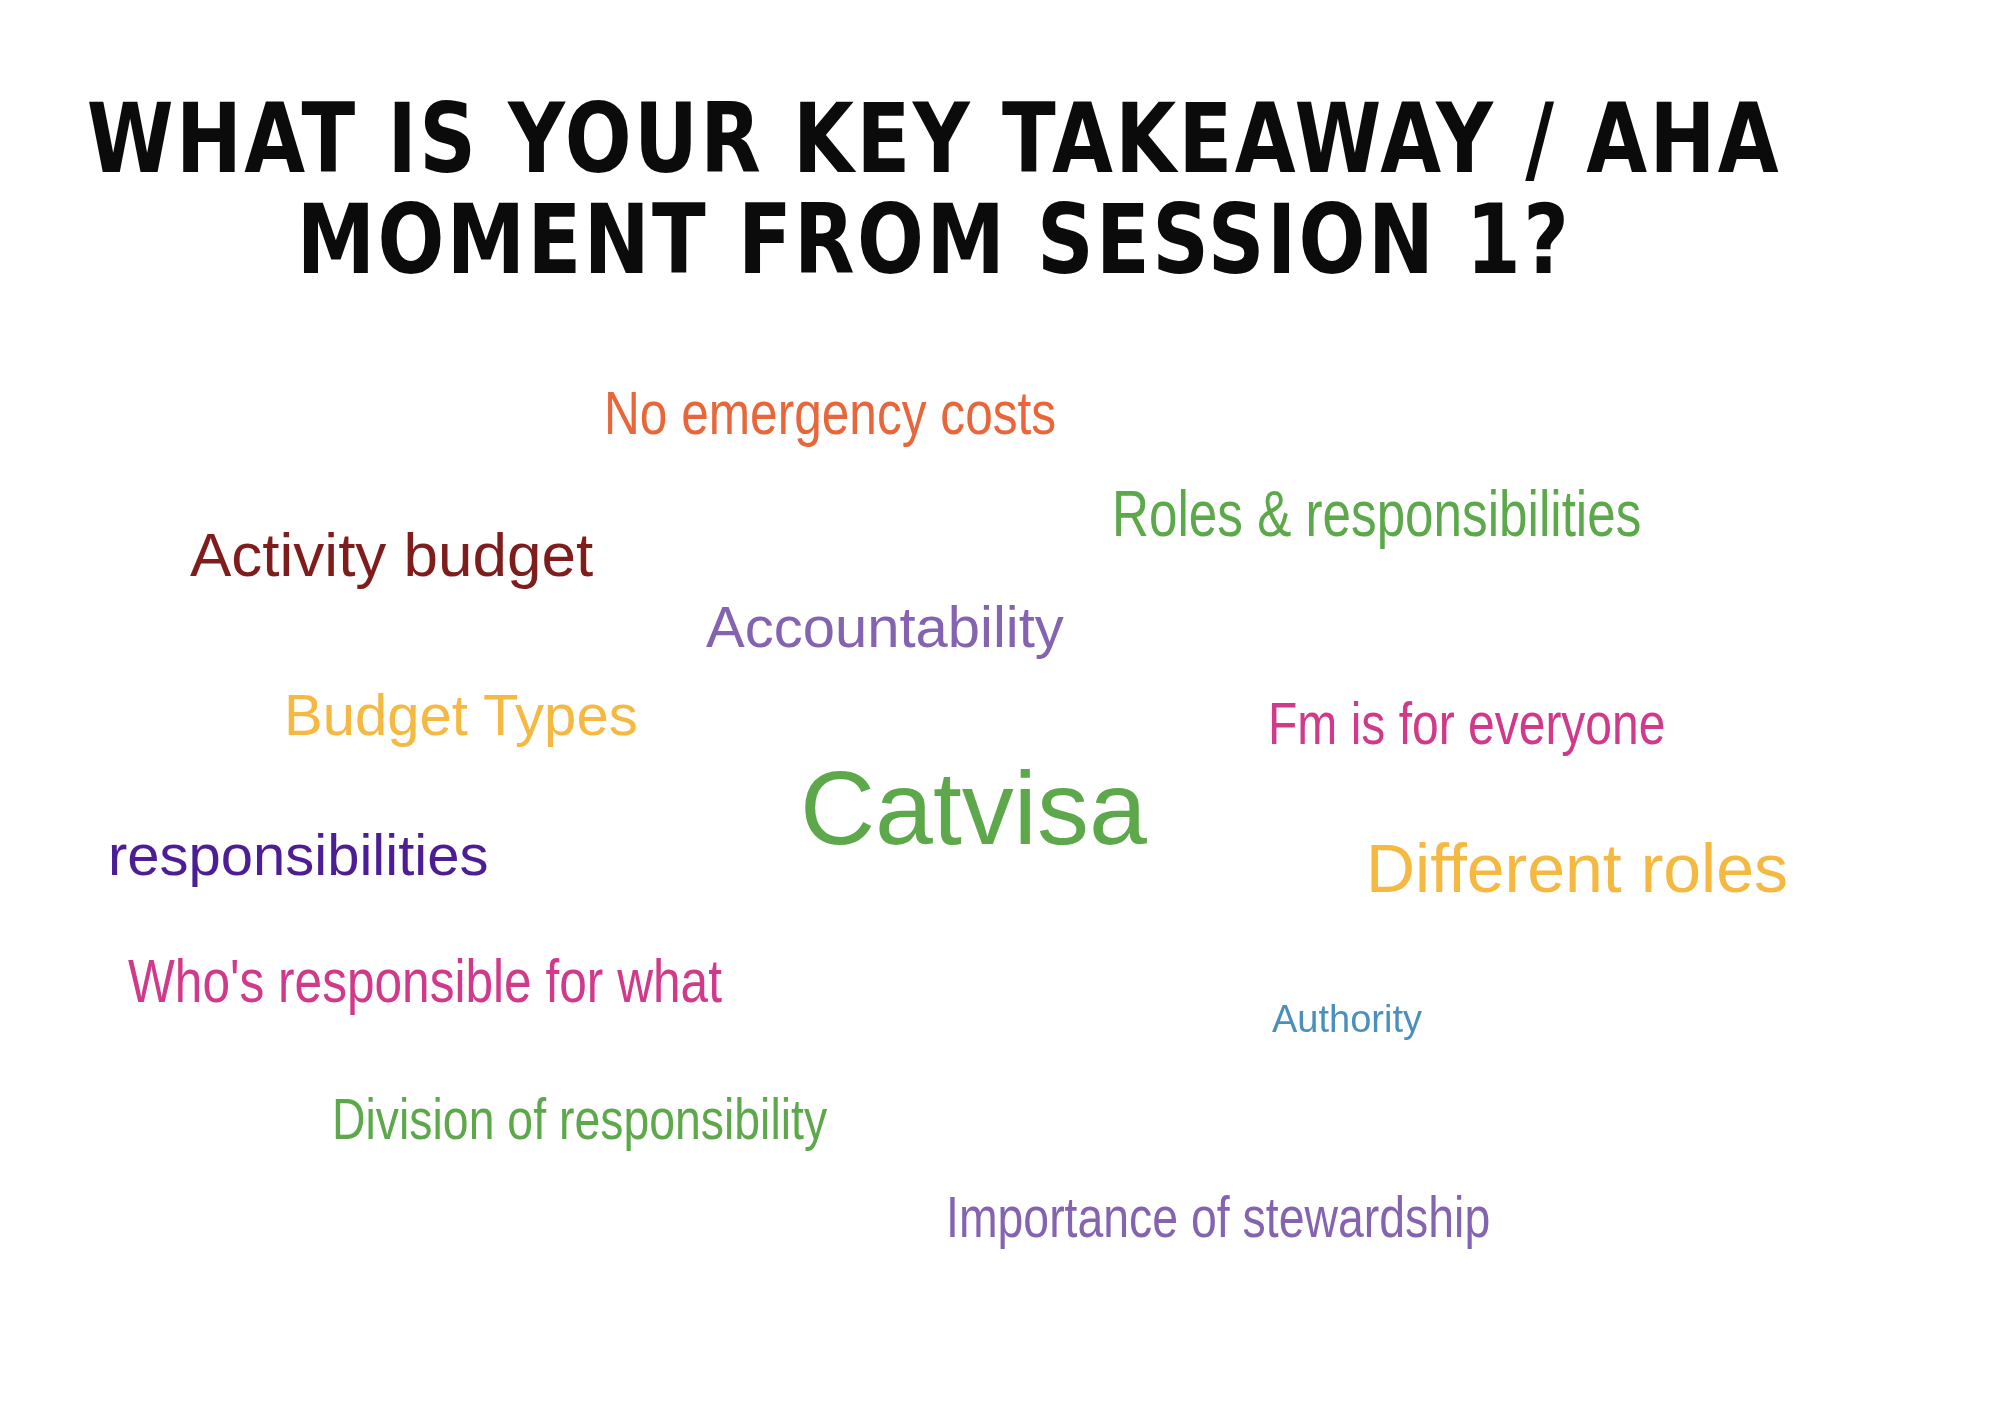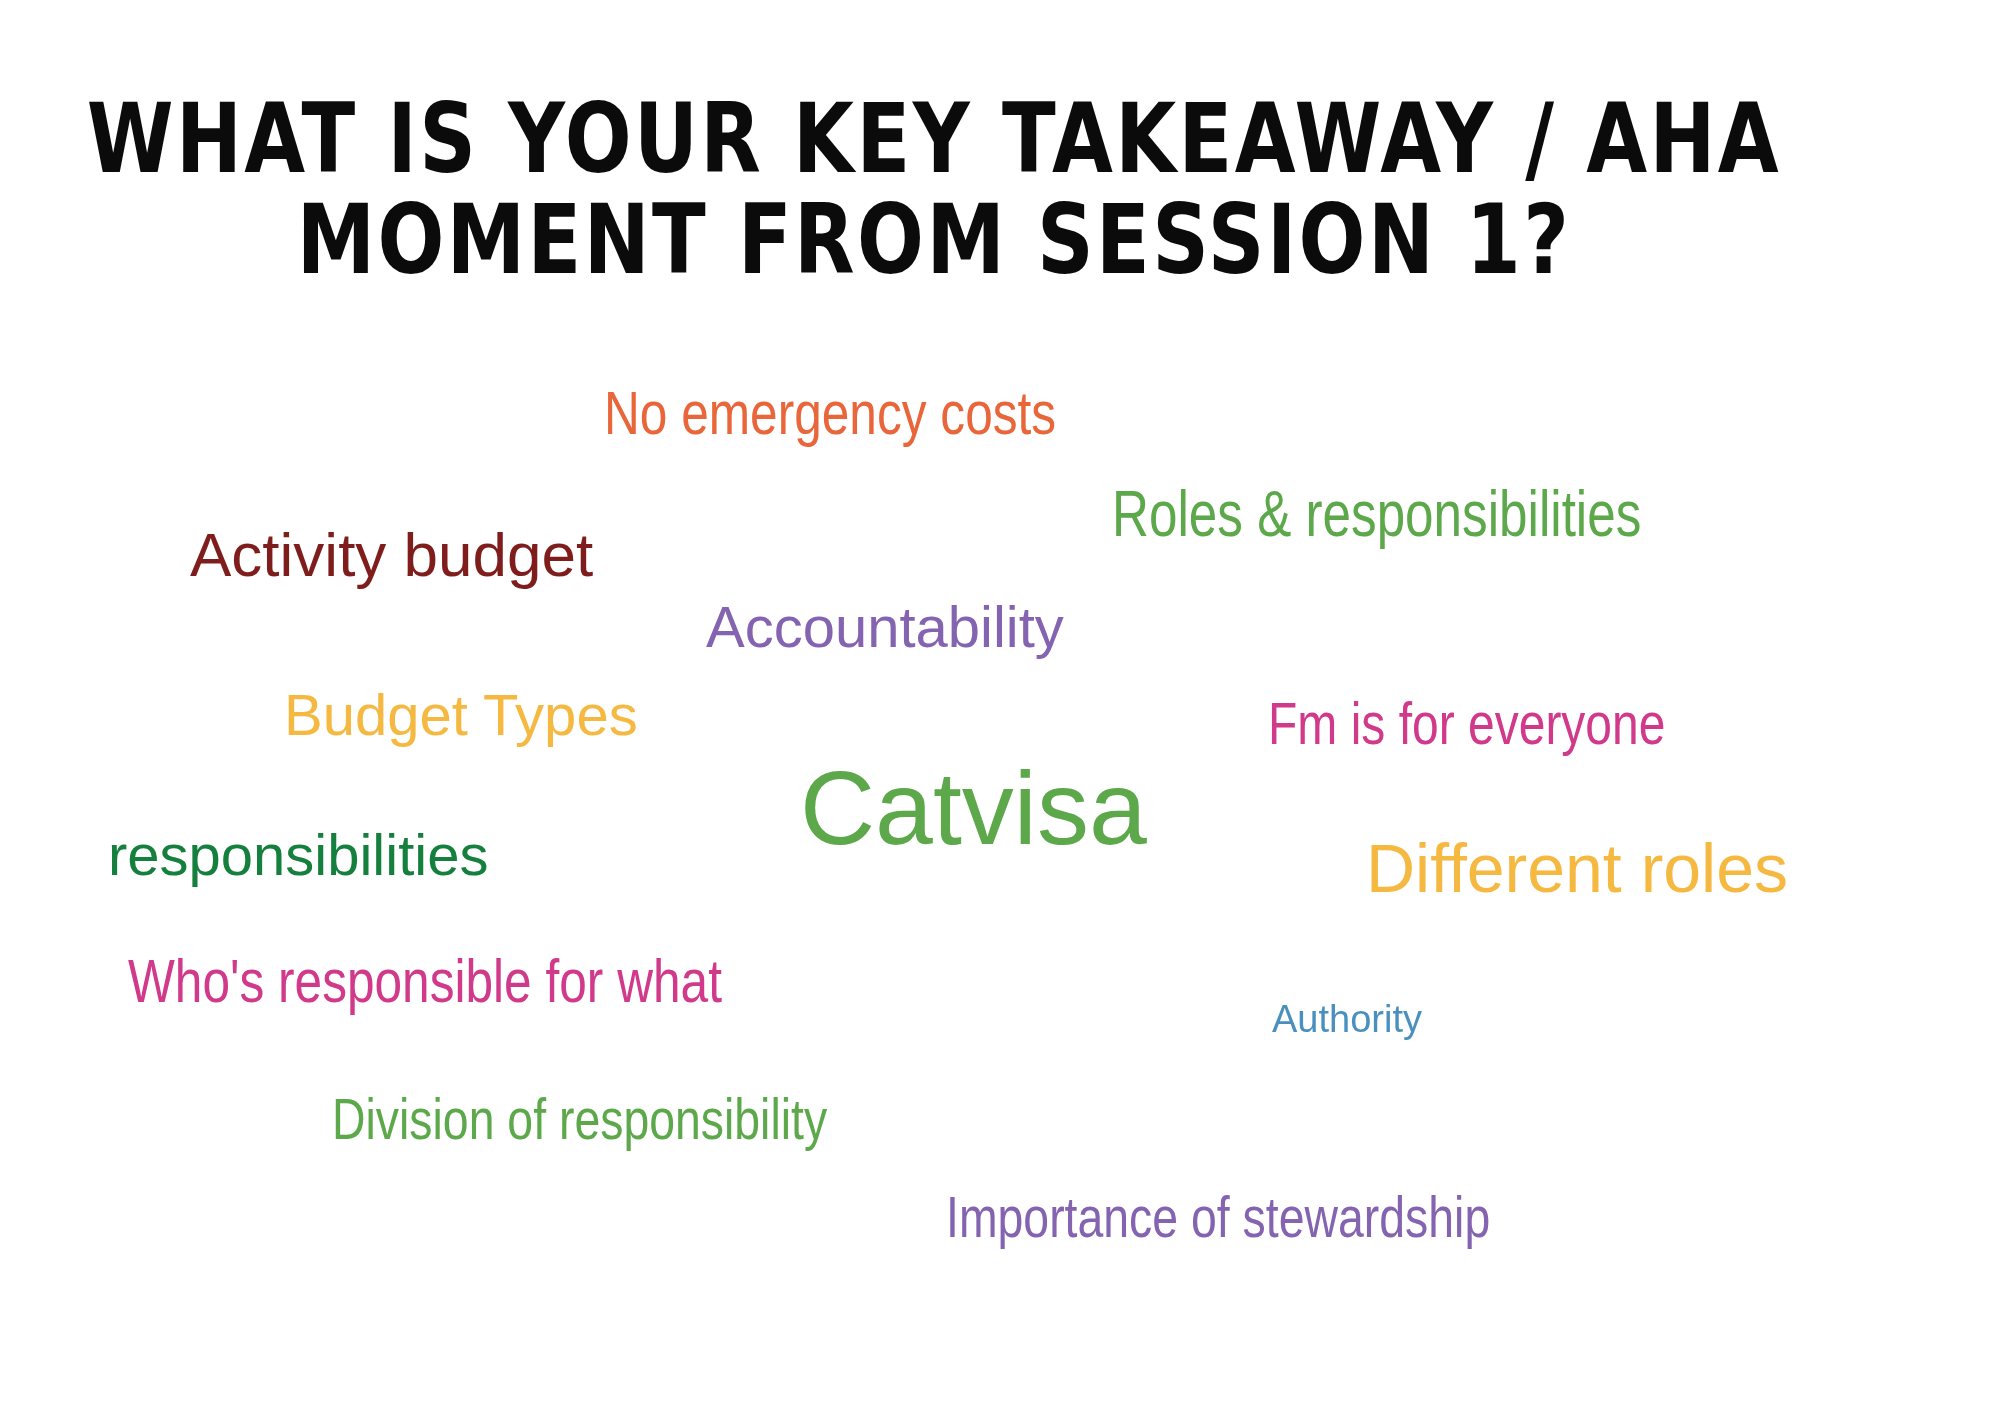--- a/index.html
+++ b/index.html
@@ -78,19 +78,19 @@
 </div>
 
 <div id="wordcloud">
     <div class="cloud-word cond" style="left: 604px; top: 382px; font-size: 62px; color: rgb(232, 102, 58);">No emergency costs</div>
     <div class="cloud-word cond" style="left: 1112px; top: 482px; font-size: 64px; color: rgb(92, 168, 74);">Roles &amp; responsibilities</div>
     <div class="cloud-word wide" style="left: 190px; top: 524px; font-size: 62px; color: #7f1d1d;">Activity budget</div>
     <div class="cloud-word wide" style="left: 284px; top: 686px; font-size: 58px; color: rgb(245, 185, 66);">Budget Types</div>
     <div class="cloud-word wide" style="left: 706px; top: 598px; font-size: 58px; color: rgb(132, 99, 176);">Accountability</div>
     <div class="cloud-word cond" style="left: 1268px; top: 694px; font-size: 60px; color: rgb(209, 57, 138);">Fm is for everyone</div>
     <div class="cloud-word wide" style="left: 800px; top: 756px; font-size: 104px; color: rgb(92, 168, 74);">Catvisa</div>
-    <div class="cloud-word wide" style="left: 108px; top: 826px; font-size: 58px; color: #15803d;">responsibilities</div>
+    <div class="cloud-word wide" style="left: 108px; top: 826px; font-size: 58px; color: #4c1d95;">responsibilities</div>
     <div class="cloud-word wide" style="left: 1366px; top: 834px; font-size: 68px; color: rgb(245, 185, 66);">Different roles</div>
     <div class="cloud-word cond" style="left: 128px; top: 950px; font-size: 62px; color: rgb(209, 57, 138);">Who's responsible for what</div>
     <div class="cloud-word wide" style="left: 1272px; top: 1000px; font-size: 38px; color: rgb(74, 144, 191);">Authority</div>
     <div class="cloud-word cond" style="left: 332px; top: 1090px; font-size: 58px; color: rgb(92, 168, 74);">Division of responsibility</div>
     <div class="cloud-word cond" style="left: 946px; top: 1188px; font-size: 58px; color: rgb(132, 99, 176);">Importance of stewardship</div>
   </div>
 
 </body></html>

